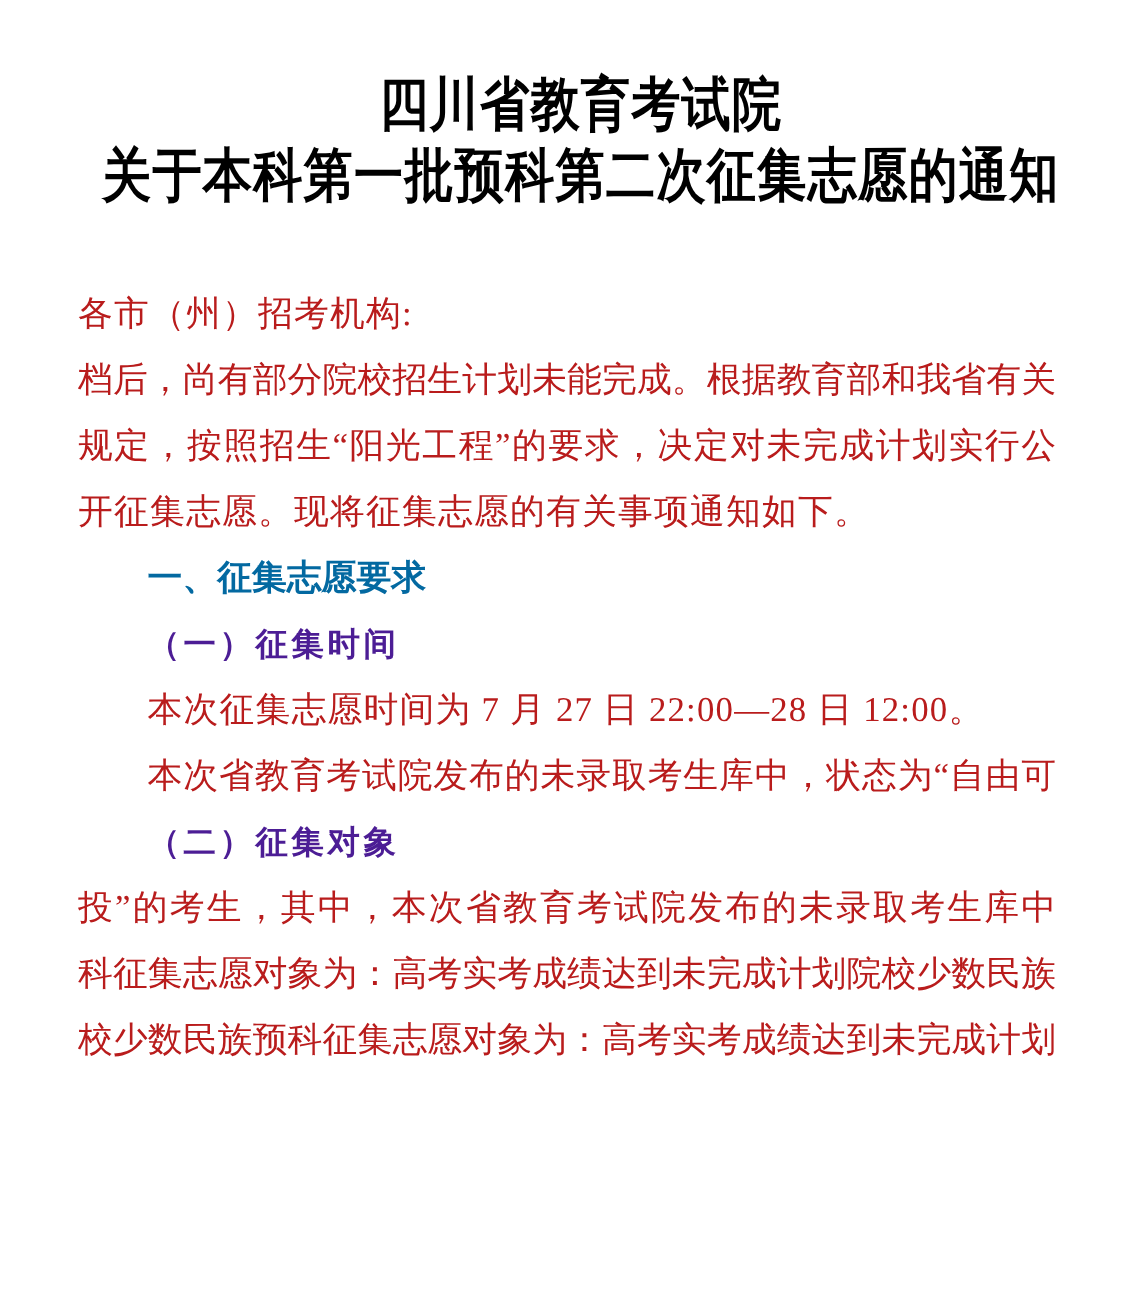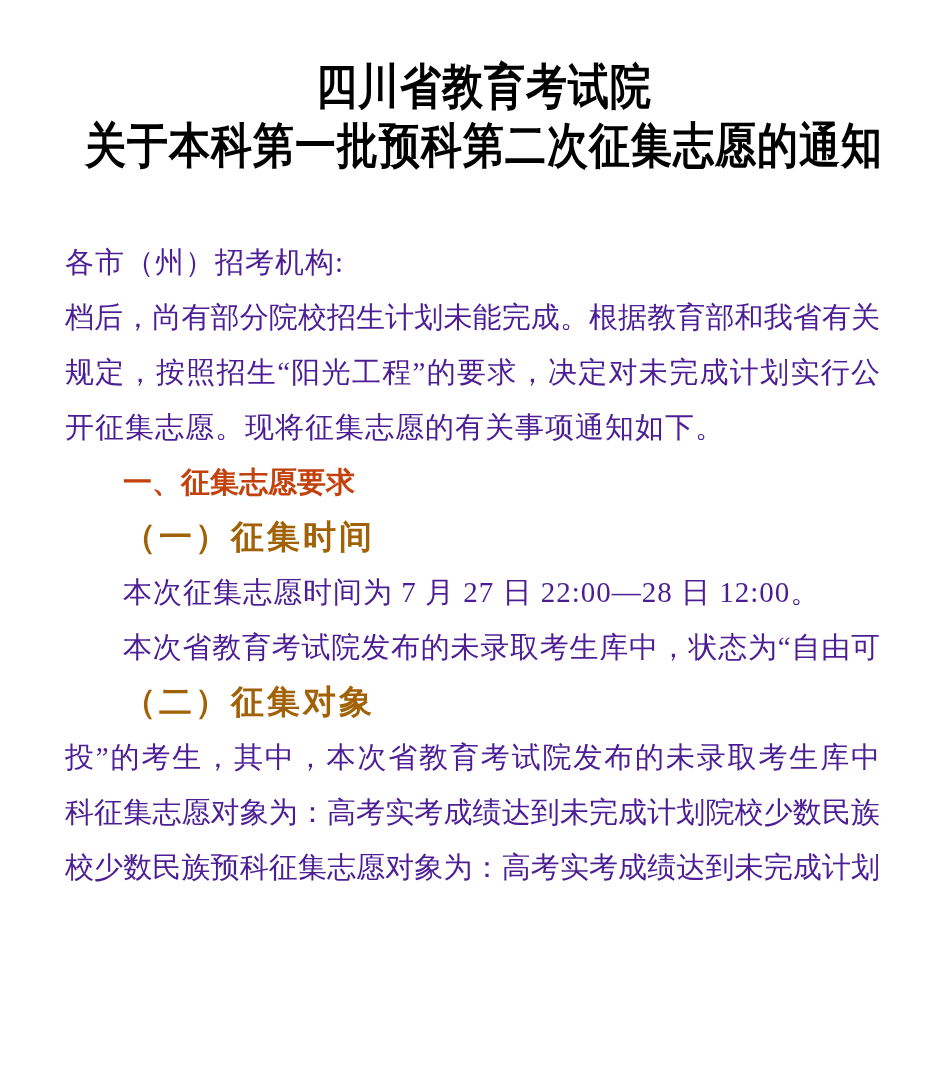--- a/index.html
+++ b/index.html
@@ -40,43 +40,43 @@
     top: 235px;
     left: 65px;
     width: 815px;
   }
   .line {
     height: 55px;
     line-height: 55px;
     font-size: 29px;
     letter-spacing: 1px;
     white-space: nowrap;
-    color: #4c1d95;
+    color: #b91c1c;
   }
   .line.indent {
     text-indent: 58px;
   }
   .line.justify {
     letter-spacing: 0;
     white-space: normal;
     text-align: justify;
     text-align-last: justify;
     overflow: hidden;
   }
   .line.heading-sans {
     font-family: "Liberation Sans", "DejaVu Sans", sans-serif;
     font-weight: bold;
     letter-spacing: 0;
-    color: #c2410c;
+    color: #0369a1;
   }
   .line.heading-kai {
     font-weight: bold;
-    font-size: 33px;
+    font-size: 27px;
     letter-spacing: 3px;
-    color: #a16207;
+    color: #4c1d95;
   }
 </style>
 </head>
 <body>
 
 <div class="page">
   <div class="title-block">
     <div class="title-line">四川省教育考试院</div>
     <div class="title-line">关于本科第一批预科第二次征集志愿的通知</div>
   </div>

